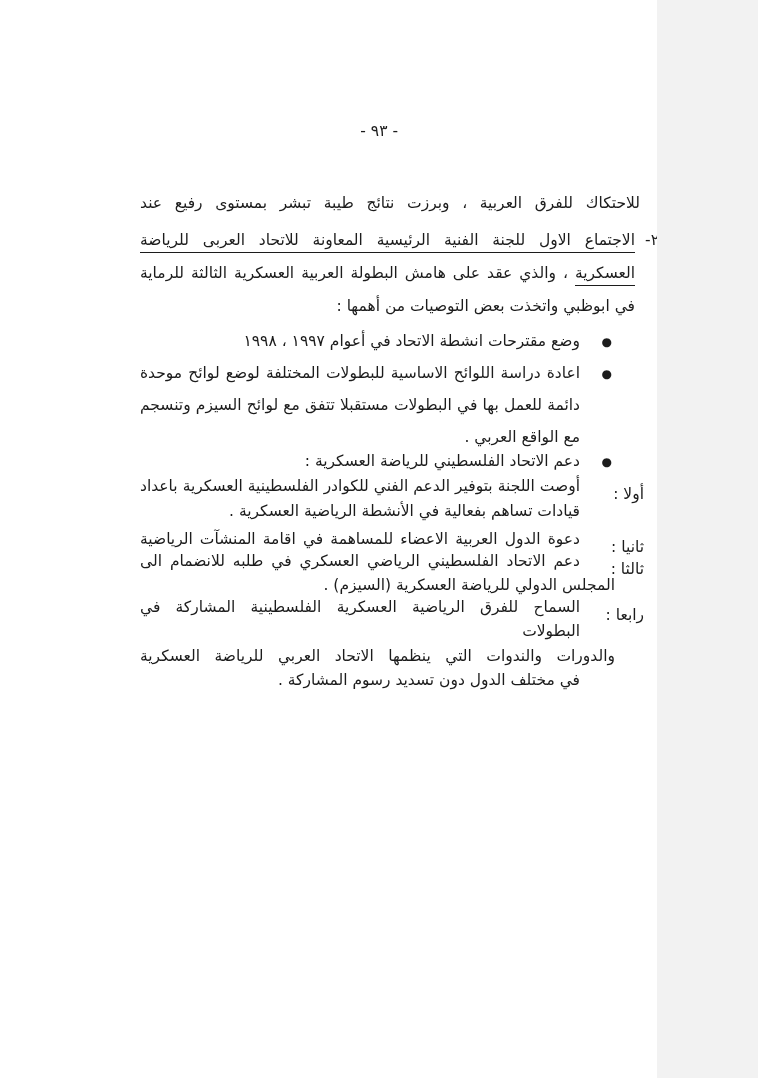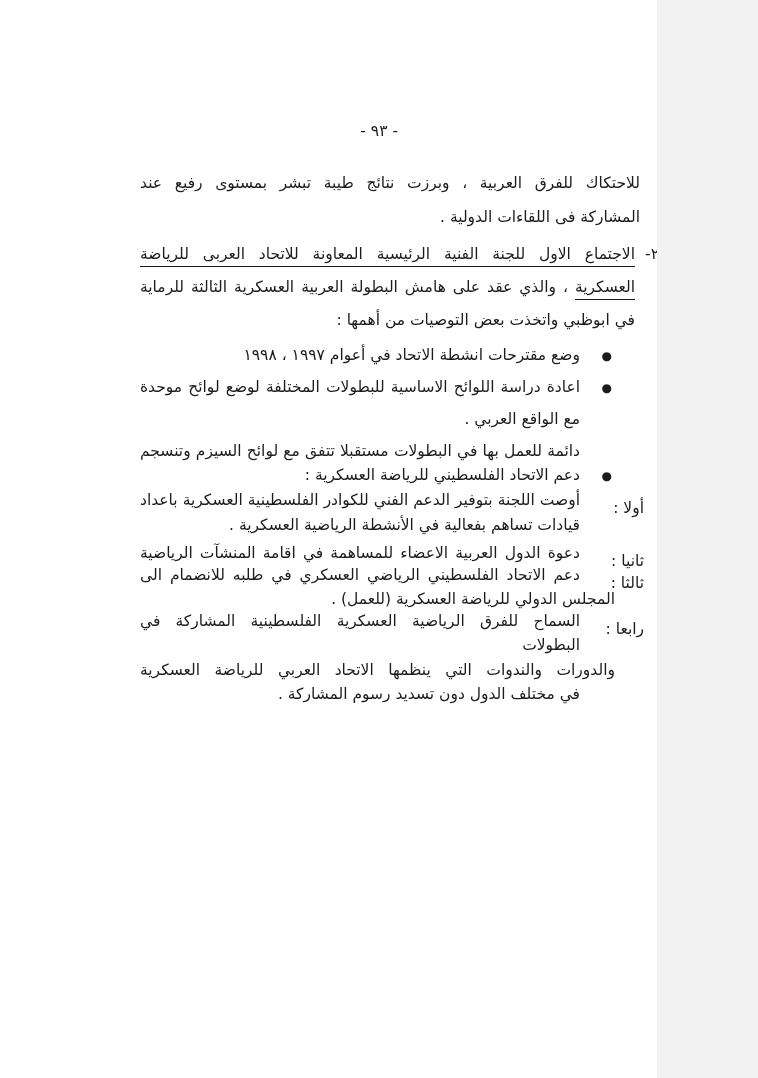--- a/index.html
+++ b/index.html
@@ -26,21 +26,21 @@
   .pageno {
     position: absolute;
     top: 0; right: 262px;
     letter-spacing: 3px;
     white-space: nowrap;
   }
   .tline { line-height: 33px; }
   .j { text-align: justify; text-align-last: justify; text-justify: inter-word; }
   .u { border-bottom: 1.6px solid #1c1c1c; padding-bottom: 3px; }
 
-  .intro { margin-top: 44px; padding-right: 20px; }
+  .intro { margin-top: 64px; padding-right: 20px; }
   .intro .tline { line-height: 34px; }
 
   .section { position: relative; margin-top: 4px; padding-right: 25px; }
   .s-marker { position: absolute; right: 1px; top: 0; line-height: 33px; }
 
   .bullets { margin-top: 2px; }
   .bullet-item { position: relative; padding-right: 80px; }
   .bullet-item .tline { line-height: 32px; }
   .b-dot {
     position: absolute; right: 48px; top: 1px;
@@ -62,21 +62,20 @@
 </head>
 <body>
 
 <div class="sheet">
   <div class="content">
 
     <div class="pageno">- ٩٣ -</div>
 
     <div class="intro">
       <div class="tline j">للاحتكاك للفرق العربية ، وبرزت نتائج طيبة تبشر بمستوى رفيع عند</div>
-      <div class="tline">المشاركة فى اللقاءات الدولية .</div>
     </div>
 
     <div class="section">
       <span class="s-marker">٢-</span>
       <div class="s-body">
         <div class="tline j"><span class="u">الاجتماع الاول للجنة الفنية الرئيسية المعاونة للاتحاد العربى للرياضة</span></div>
         <div class="tline j"><span class="u">العسكرية</span> <span>، والذي عقد على هامش البطولة العربية العسكرية الثالثة للرماية</span></div>
         <div class="tline">في ابوظبي واتخذت بعض التوصيات من أهمها :</div>
       </div>
     </div>
@@ -84,22 +83,22 @@
     <div class="bullets">
 
       <div class="bullet-item">
         <span class="b-dot">●</span>
         <div class="tline">وضع مقترحات انشطة الاتحاد في أعوام ١٩٩٧ ، ١٩٩٨</div>
       </div>
 
       <div class="bullet-item">
         <span class="b-dot">●</span>
         <div class="tline j">اعادة دراسة اللوائح الاساسية للبطولات المختلفة لوضع لوائح موحدة</div>
+        <div class="tline j">دائمة للعمل بها في البطولات مستقبلا تتفق مع لوائح السيزم وتنسجم</div>
         <div class="tline">مع الواقع العربي .</div>
-        <div class="tline j">دائمة للعمل بها في البطولات مستقبلا تتفق مع لوائح السيزم وتنسجم</div>
       </div>
 
       <div class="bullet-item pull-up">
         <span class="b-dot">●</span>
         <div class="tline">دعم الاتحاد الفلسطيني للرياضة العسكرية :</div>
       </div>
 
     </div>
 
     <div class="ords">
@@ -111,21 +110,21 @@
       </div>
 
       <div class="ord-item mt4">
         <span class="o-label">ثانيا :</span>
         <div class="tline j ol-first">دعوة الدول العربية الاعضاء للمساهمة في اقامة المنشآت الرياضية</div>
       </div>
 
       <div class="ord-item mtm3">
         <span class="o-label">ثالثا :</span>
         <div class="tline j ol-first">دعم الاتحاد الفلسطيني الرياضي العسكري في طلبه للانضمام الى</div>
-        <div class="tline ol-last-sm">المجلس الدولي للرياضة العسكرية (للعمل) .</div>
+        <div class="tline ol-last-sm">المجلس الدولي للرياضة العسكرية (السيزم) .</div>
       </div>
 
       <div class="ord-item mtm3">
         <span class="o-label">رابعا :</span>
         <div class="tline j ol-first">السماح للفرق الرياضية العسكرية الفلسطينية المشاركة في البطولات</div>
         <div class="tline j ol-mid">والدورات والندوات التي ينظمها الاتحاد العربي للرياضة العسكرية</div>
         <div class="tline ol-last">في مختلف الدول دون تسديد رسوم المشاركة .</div>
       </div>
 
     </div>

